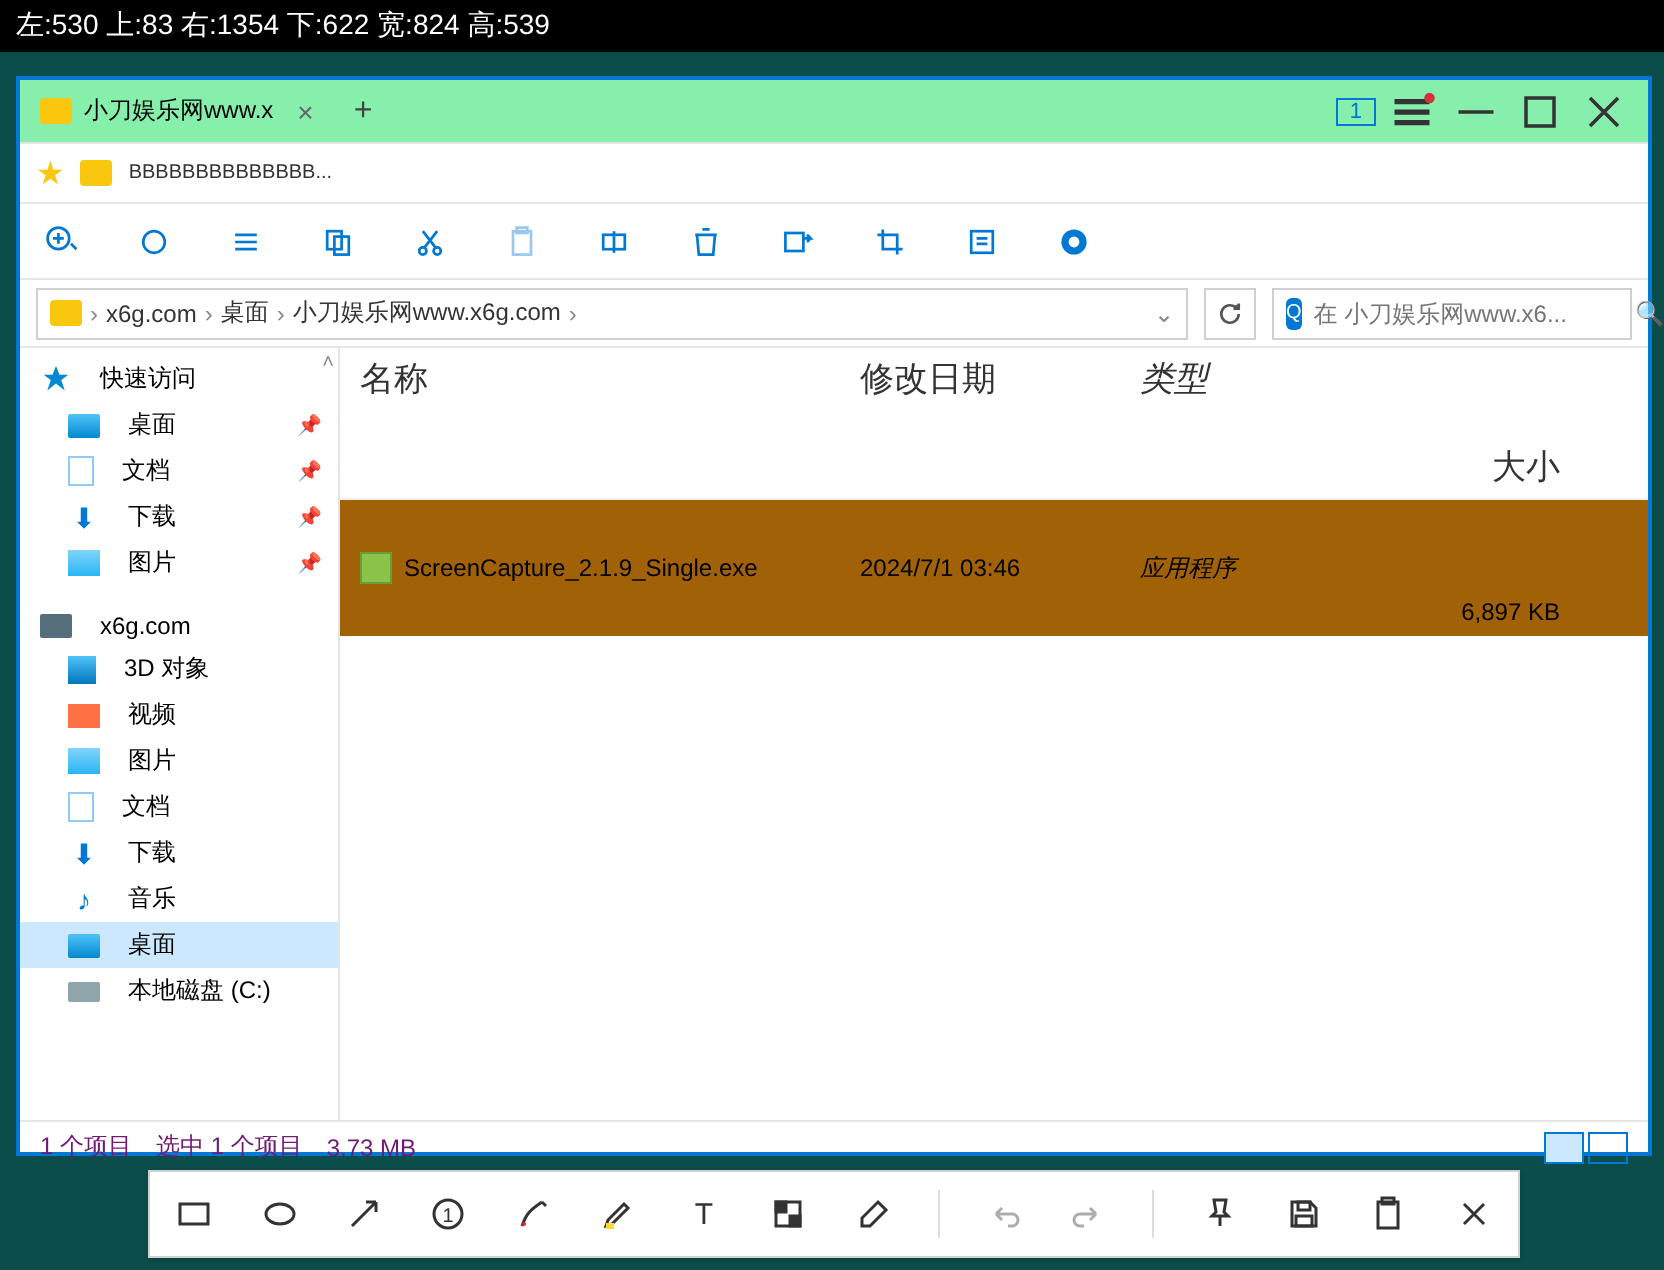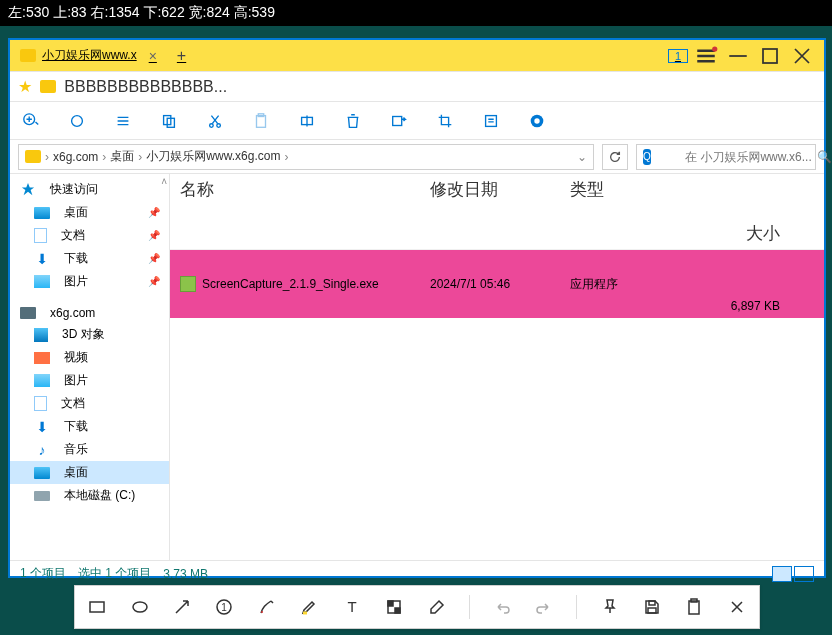--- a/index.html
+++ b/index.html
@@ -2,66 +2,66 @@
 <html><head>
   <meta charset="utf-8">
   <style>
     * { margin: 0; padding: 0; box-sizing: border-box; font-family: "Microsoft YaHei", "Segoe UI", sans-serif; }
     body { background: #0a4d4a; width: 832px; height: 635px; overflow: hidden; }
     
     .coords-bar { background: #000; color: #fff; font-size: 14px; padding: 4px 8px; height: 26px; }
     
     .window { position: absolute; top: 38px; left: 8px; width: 818px; height: 540px; background: #fff; border: 2px solid #0078d4; }
     
-    .tabs-bar { height: 32px; background: #fde047; display: flex; align-items: center; border-bottom: 1px solid #e5e5e5; text-decoration: underline; }
+    .tabs-bar { height: 32px; background: #86efac; display: flex; align-items: center; border-bottom: 1px solid #e5e5e5; }
     .tab { display: flex; align-items: center; padding: 0 10px; height: 100%; gap: 6px; font-size: 12px; }
     .tab-close { font-size: 14px; color: #666; cursor: pointer; margin-left: 6px; }
     .new-tab { padding: 0 10px; font-size: 16px; color: #444; cursor: pointer; }
     .window-controls { margin-left: auto; display: flex; align-items: center; gap: 4px; padding-right: 8px; }
     .wc-btn { width: 28px; height: 24px; display: flex; align-items: center; justify-content: center; cursor: pointer; color: #333; }
     .wc-badge { border: 1px solid #0078d4; padding: 0 6px; font-size: 11px; color: #0078d4; }
     
     .bookmarks-bar { height: 30px; display: flex; align-items: center; padding: 0 8px; gap: 8px; border-bottom: 1px solid #e5e5e5; }
     .star { color: #f9c80e; font-size: 16px; }
     .folder-icon { width: 16px; height: 13px; background: #f9c80e; border-radius: 2px; display: inline-block; }
-    .bookmark-item { font-size: 16px; color: #333; }
+    .bookmark-item { font-size: 10px; color: #333; }
     
     .toolbar { height: 38px; display: flex; align-items: center; padding: 0 10px; gap: 24px; border-bottom: 1px solid #e5e5e5; }
     .tb-btn { width: 22px; height: 22px; display: flex; align-items: center; justify-content: center; cursor: pointer; color: #0078d4; }
     .tb-btn svg { width: 18px; height: 18px; }
     
     .address-bar { height: 34px; display: flex; align-items: center; padding: 0 8px; gap: 8px; border-bottom: 1px solid #e5e5e5; }
     .breadcrumb { flex: 1; display: flex; align-items: center; border: 1px solid #d0d0d0; height: 26px; padding: 0 6px; font-size: 12px; gap: 4px; }
     .bc-arrow { color: #888; }
     .bc-item { color: #333; cursor: pointer; }
     .refresh-btn { width: 26px; height: 26px; border: 1px solid #d0d0d0; display: flex; align-items: center; justify-content: center; cursor: pointer; }
     .search-box { width: 180px; height: 26px; border: 1px solid #d0d0d0; display: flex; align-items: center; padding: 0 6px; gap: 6px; }
     .search-icon-blue { width: 16px; height: 16px; background: #0078d4; border-radius: 3px; display: flex; align-items: center; justify-content: center; color: #fff; font-size: 10px; }
-    .search-input { border: none; outline: none; flex: 1; font-size: 12px; color: #7f1d1d; text-align: right; }
+    .search-input { border: none; outline: none; flex: 1; font-size: 12px; color: #7f1d1d; }
     
     .content-area { display: flex; height: 386px; }
     .sidebar { width: 160px; border-right: 1px solid #e5e5e5; overflow-y: auto; padding: 4px 0; position: relative; }
     .sb-scroll-up { position: absolute; right: 2px; top: 2px; font-size: 10px; color: #888; }
     .sb-group { margin-bottom: 2px; }
     .sb-item { display: flex; align-items: center; padding: 3px 8px 3px 24px; font-size: 12px; gap: 14px; cursor: pointer; }
     .sb-item.header { padding-left: 10px; font-weight: normal; }
     .sb-item.selected { background: #cce8ff; }
     .sb-icon { width: 16px; height: 14px; display: inline-flex; align-items: center; justify-content: center; }
     .pin { margin-left: auto; color: #888; font-size: 10px; }
     
     .file-area { flex: 1; }
     .columns { display: flex; padding: 4px 10px; font-size: 17px; color: #333; border-bottom: 1px solid #f0f0f0; }
     .col-name { flex: 0 0 250px; }
     .col-date { flex: 0 0 140px; }
-    .col-type { flex: 0 0 120px; }
+    .col-type { flex: 0 0 120px; font-style: italic; }
     .col-size { flex: 0 0 90px; text-align: right; margin-top: 44px; }
-    .file-row { display: flex; padding: 5px 10px; font-size: 12px; background: #ec4899; align-items: center; }
+    .file-row { display: flex; padding: 5px 10px; font-size: 12px; background: #a16207; align-items: center; }
     .file-icon { width: 16px; height: 16px; margin-right: 6px; background: #8bc34a; border: 1px solid #689f38; display: inline-block; }
     
-    .status-bar { height: 26px; display: flex; align-items: center; padding: 0 10px; font-size: 12px; color: #0f766e; gap: 12px; border-top: 1px solid #e5e5e5; justify-content: center; }
+    .status-bar { height: 26px; display: flex; align-items: center; padding: 0 10px; font-size: 12px; color: #701a75; gap: 12px; border-top: 1px solid #e5e5e5; justify-content: center; }
     .view-btns { margin-left: auto; display: flex; gap: 2px; }
     .vb { width: 20px; height: 16px; border: 1px solid #0078d4; cursor: pointer; }
     .vb.active { background: #cce8ff; }
     
     .bottom-toolbar { position: absolute; bottom: 6px; left: 74px; width: 686px; height: 44px; background: #fff; border: 1px solid #d0d0d0; display: flex; align-items: center; padding: 0 12px; gap: 22px; box-shadow: 0 1px 3px rgba(0,0,0,0.15); }
     .bt-btn { width: 24px; height: 24px; display: flex; align-items: center; justify-content: center; cursor: pointer; color: #333; }
     .bt-sep { width: 1px; height: 24px; background: #ddd; }
     .bt-btn svg { width: 20px; height: 20px; }
     .icon-desktop { background: linear-gradient(#4fc3f7,#0288d1); width: 16px; height: 12px; border-radius: 1px; }
     .icon-doc { background: #fff; border: 1px solid #90caf9; width: 13px; height: 15px; }
@@ -293,21 +293,21 @@
         <div class="col-name">名称</div>
         <div class="col-date">修改日期</div>
         <div class="col-type">类型</div>
         <div class="col-size">大小</div>
       </div>
       <div class="file-row">
         <div class="col-name" style="display:flex;align-items:center">
             <span class="file-icon"></span>
             <span>ScreenCapture_2.1.9_Single.exe</span>
           </div>
-        <div class="col-date">2024/7/1 05:46</div>
+        <div class="col-date">2024/7/1 03:46</div>
         <div class="col-type">应用程序</div>
         <div class="col-size">6,897 KB</div>
       </div>
     </div>
   </div>
 
   <div class="status-bar">
     <span>1 个项目</span>
     <span>选中 1 个项目</span>
     <span>3.73 MB</span>

